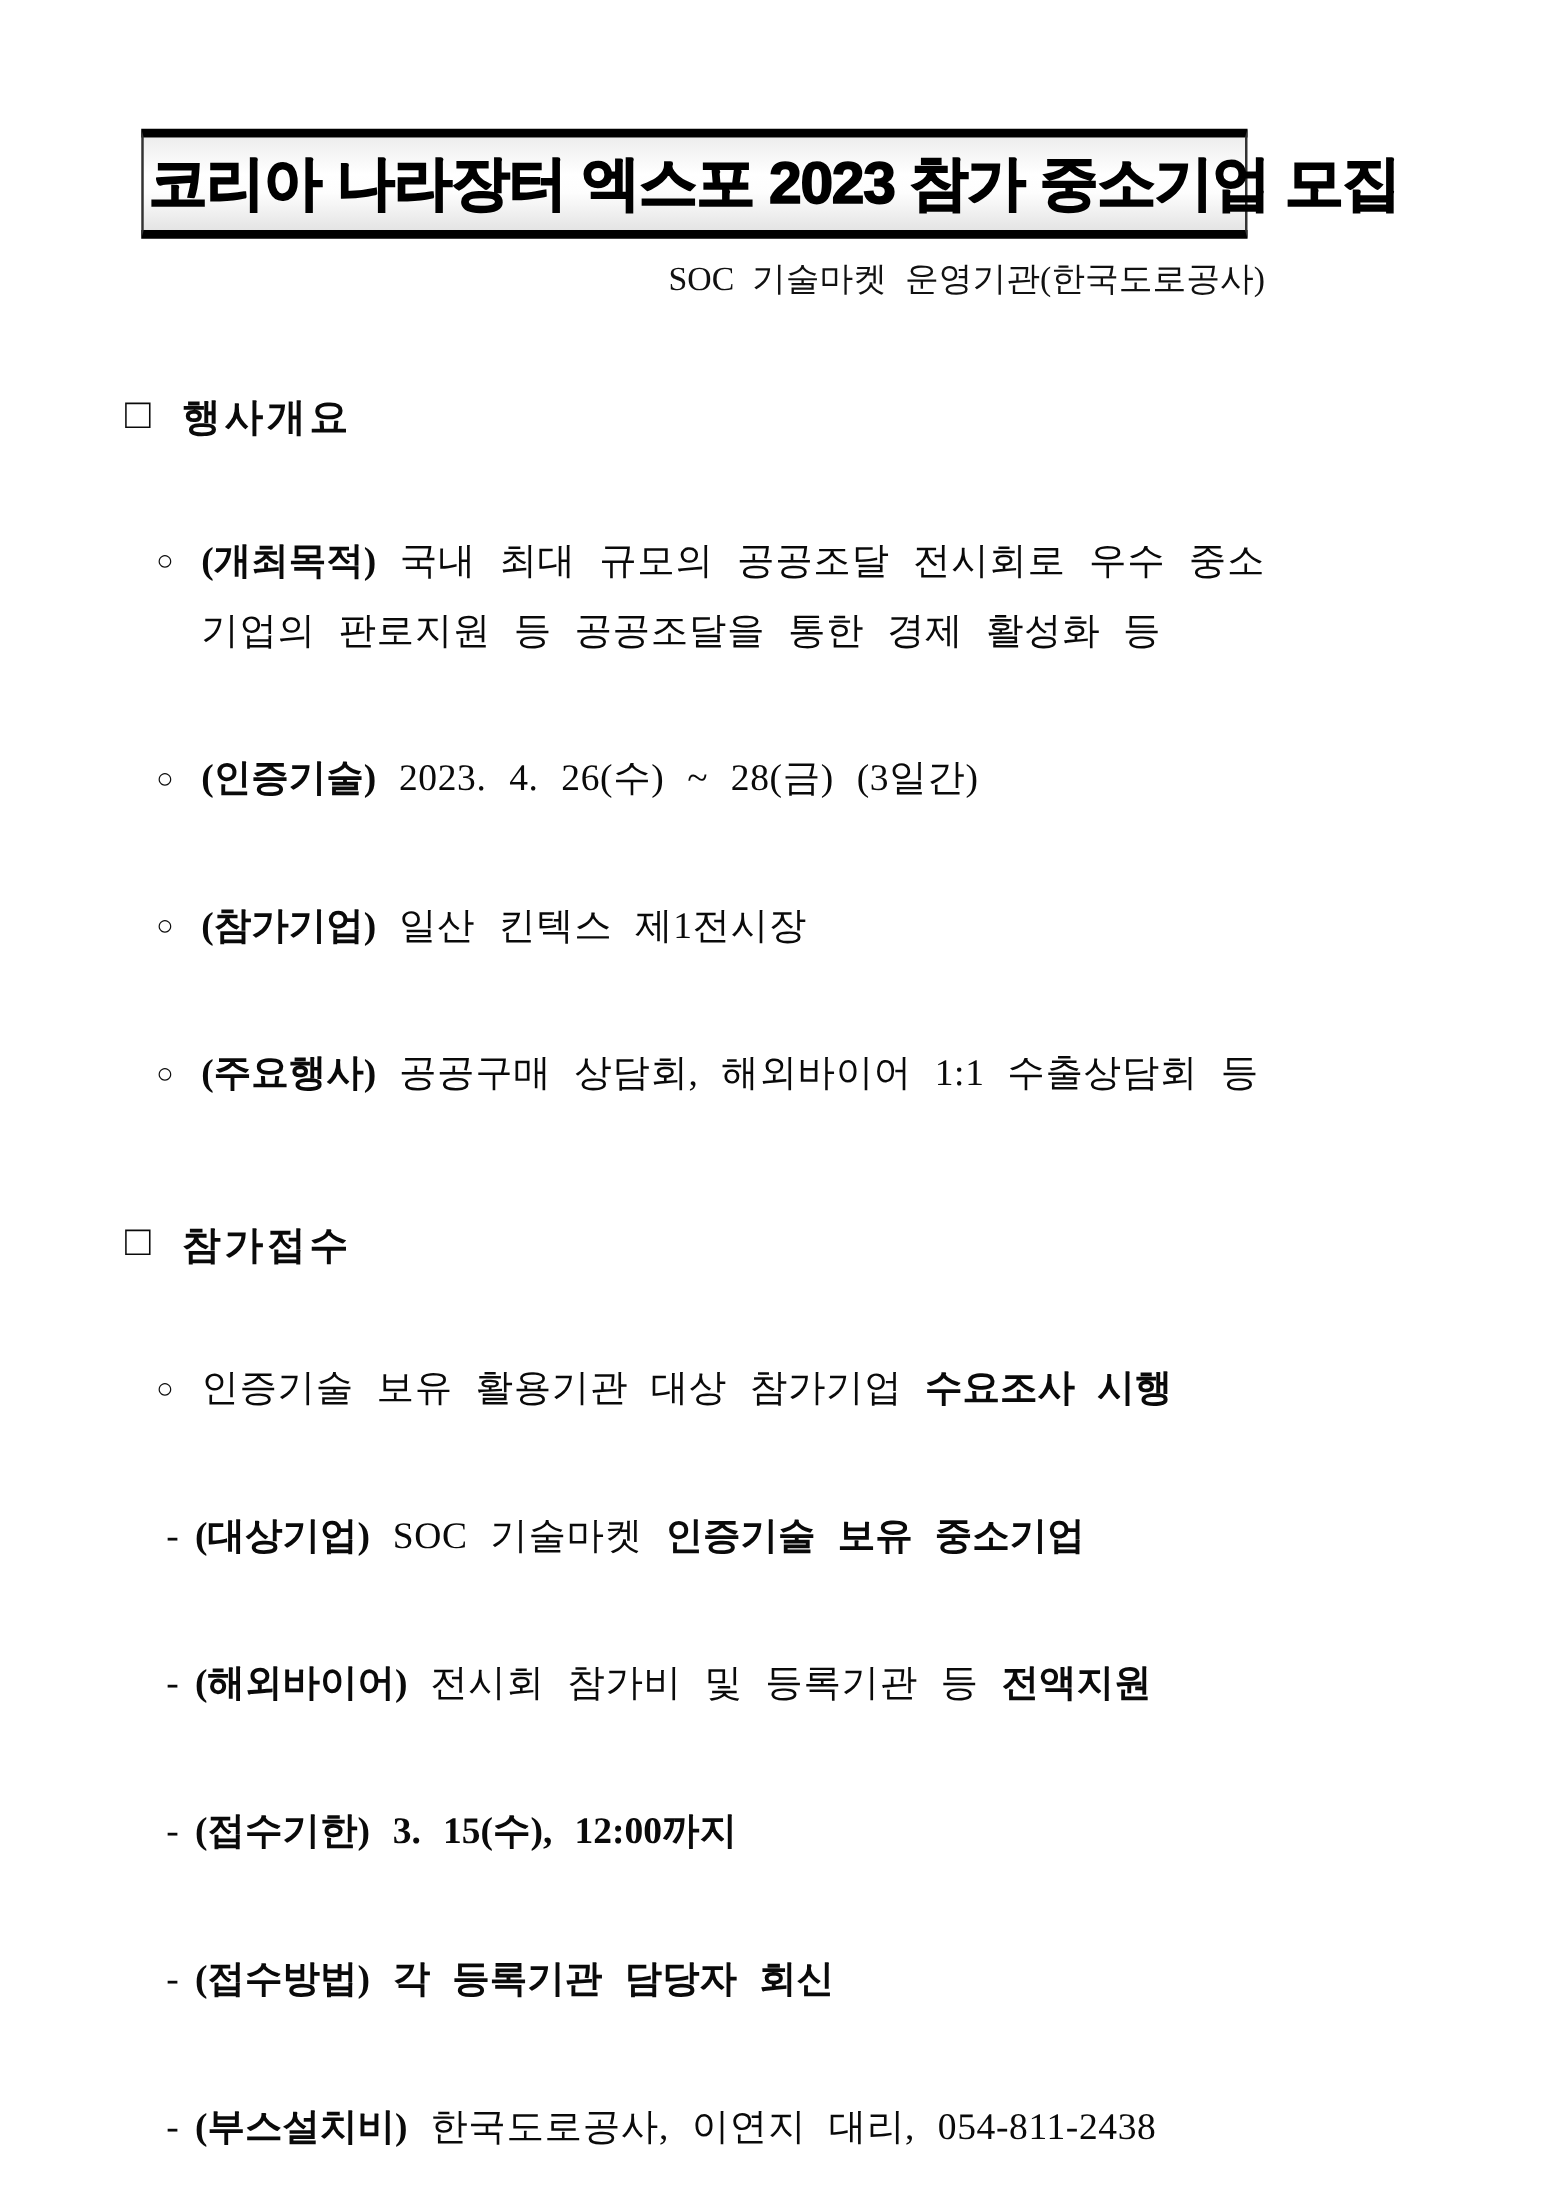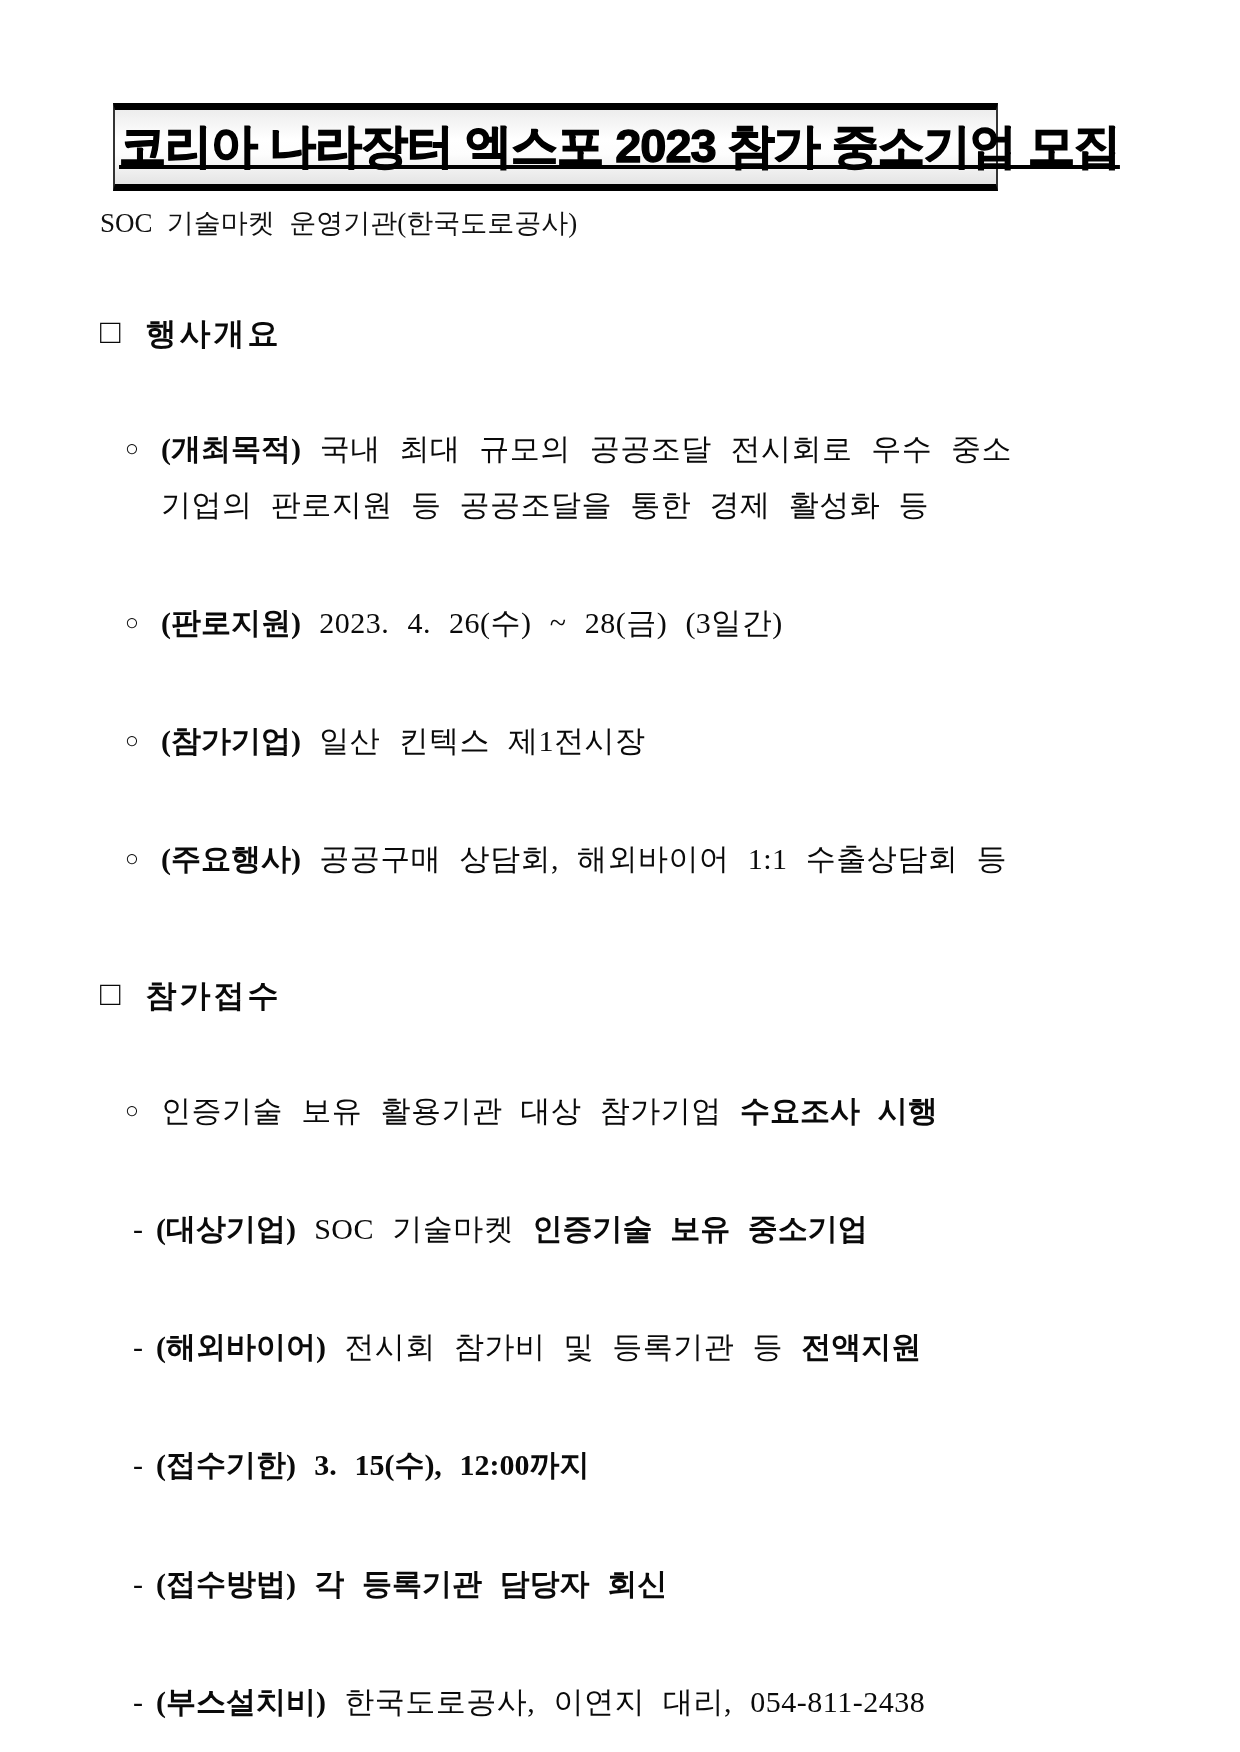--- a/index.html
+++ b/index.html
@@ -39,26 +39,25 @@
   }
   .title-box .title-text {
     font-family: "Liberation Sans", "DejaVu Sans", sans-serif;
     font-weight: 900;
     font-size: 47px;
     line-height: 1.1;
     letter-spacing: -1px;
     color: #000;
     -webkit-text-stroke: 1.3px #000;
     white-space: nowrap;
-    text-decoration: underline;
   }
 
   .subtitle {
     margin-top: 14px;
-    text-align: left;
+    text-align: right;
     font-size: 27px;
     word-spacing: 0.28em;
     color: #111;
   }
 
   
   .section-heading {
     margin-top: 72px;
     font-size: 31px;
     font-weight: bold;
@@ -126,21 +125,21 @@
         <span class="content">
           <b>(개최목적)</b>
           <span>국내 최대 규모의 공공조달 전시회로 우수 중소기업의 판로지원 등 공공조달을 통한 경제 활성화 등</span>
           <b></b>
         </span>
       </div>
 
       <div class="item circle">
         <span class="marker">○</span>
         <span class="content">
-          <b>(판로지원)</b>
+          <b>(인증기술)</b>
           <span>2023. 4. 26(수) ~ 28(금) (3일간)</span>
           <b></b>
         </span>
       </div>
 
       <div class="item circle">
         <span class="marker">○</span>
         <span class="content">
           <b>(참가기업)</b>
           <span>일산 킨텍스 제1전시장</span>

